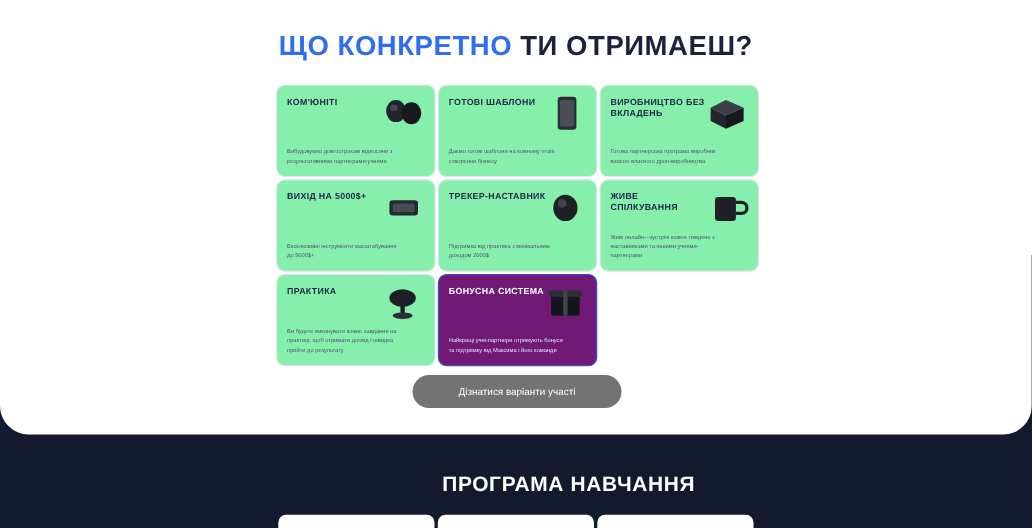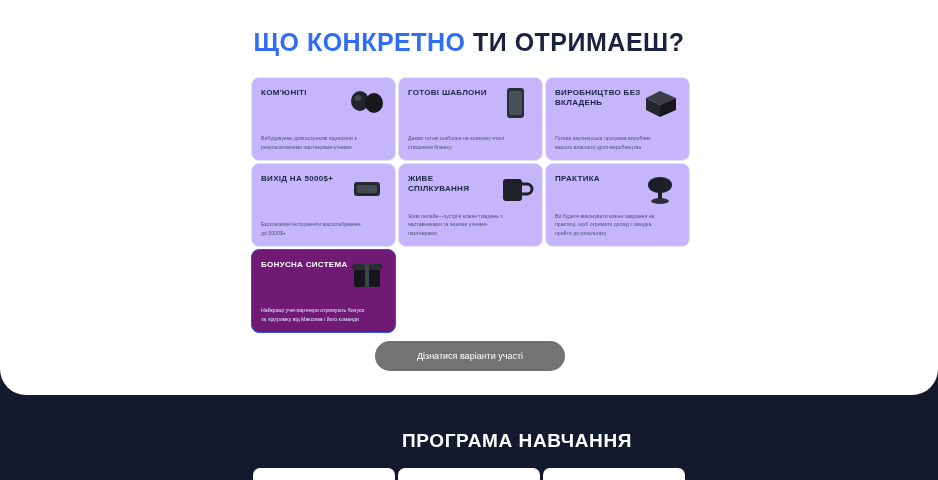--- a/index.html
+++ b/index.html
@@ -49,21 +49,21 @@
     left: 251px;
     top: 77px;
     width: 437px;
     display: grid;
     grid-template-columns: 145px 145px 145px;
     grid-auto-rows: 84px;
     gap: 2px;
   }
   .card {
     position: relative;
-    background: #c4b5fd;
+    background: #86efac;
     border: 1px solid #dfe4ef;
     border-radius: 8px;
     box-sizing: border-box;
     padding: 10px 9px 8px 9px;
     overflow: hidden;
   }
   .card.highlight {
     background: #701a75;
     border-color: #2f52d9;
   }
@@ -192,20 +192,30 @@
         <div class="card-title">ВИХІД НА 5000$+</div>
         <div class="card-img">
           <svg viewBox="0 0 44 34" width="44" height="34">
             <rect x="10" y="10" width="26" height="14" rx="3" fill="#25282f"></rect>
             <rect x="13" y="13" width="20" height="8" rx="2" fill="#464a55"></rect>
           </svg>
         </div>
         <div class="card-text">Ексклюзивні інструменти масштабування до 5000$+</div>
       </div>
 
+      <div class="card">
+        <div class="card-title">ТРЕКЕР-НАСТАВНИК</div>
+        <div class="card-img">
+          <svg viewBox="0 0 44 34" width="44" height="34">
+            <ellipse cx="23" cy="17" rx="11" ry="12" fill="#1d1f26"></ellipse>
+            <ellipse cx="20" cy="13" rx="4" ry="4" fill="#41444d"></ellipse>
+          </svg>
+        </div>
+        <div class="card-text">Підтримка від практика з мінімальним доходом 2000$</div>
+      </div>
 
 
       <div class="card">
         <div class="card-title">ЖИВЕ СПІЛКУВАННЯ</div>
         <div class="card-img">
           <svg viewBox="0 0 44 34" width="44" height="34">
             <rect x="12" y="7" width="19" height="22" rx="3" fill="#1f2128"></rect>
             <path d="M31 12 h5 a5 5 0 0 1 0 10 h-5" fill="none" stroke="#1f2128" stroke-width="3"></path>
           </svg>
         </div>

